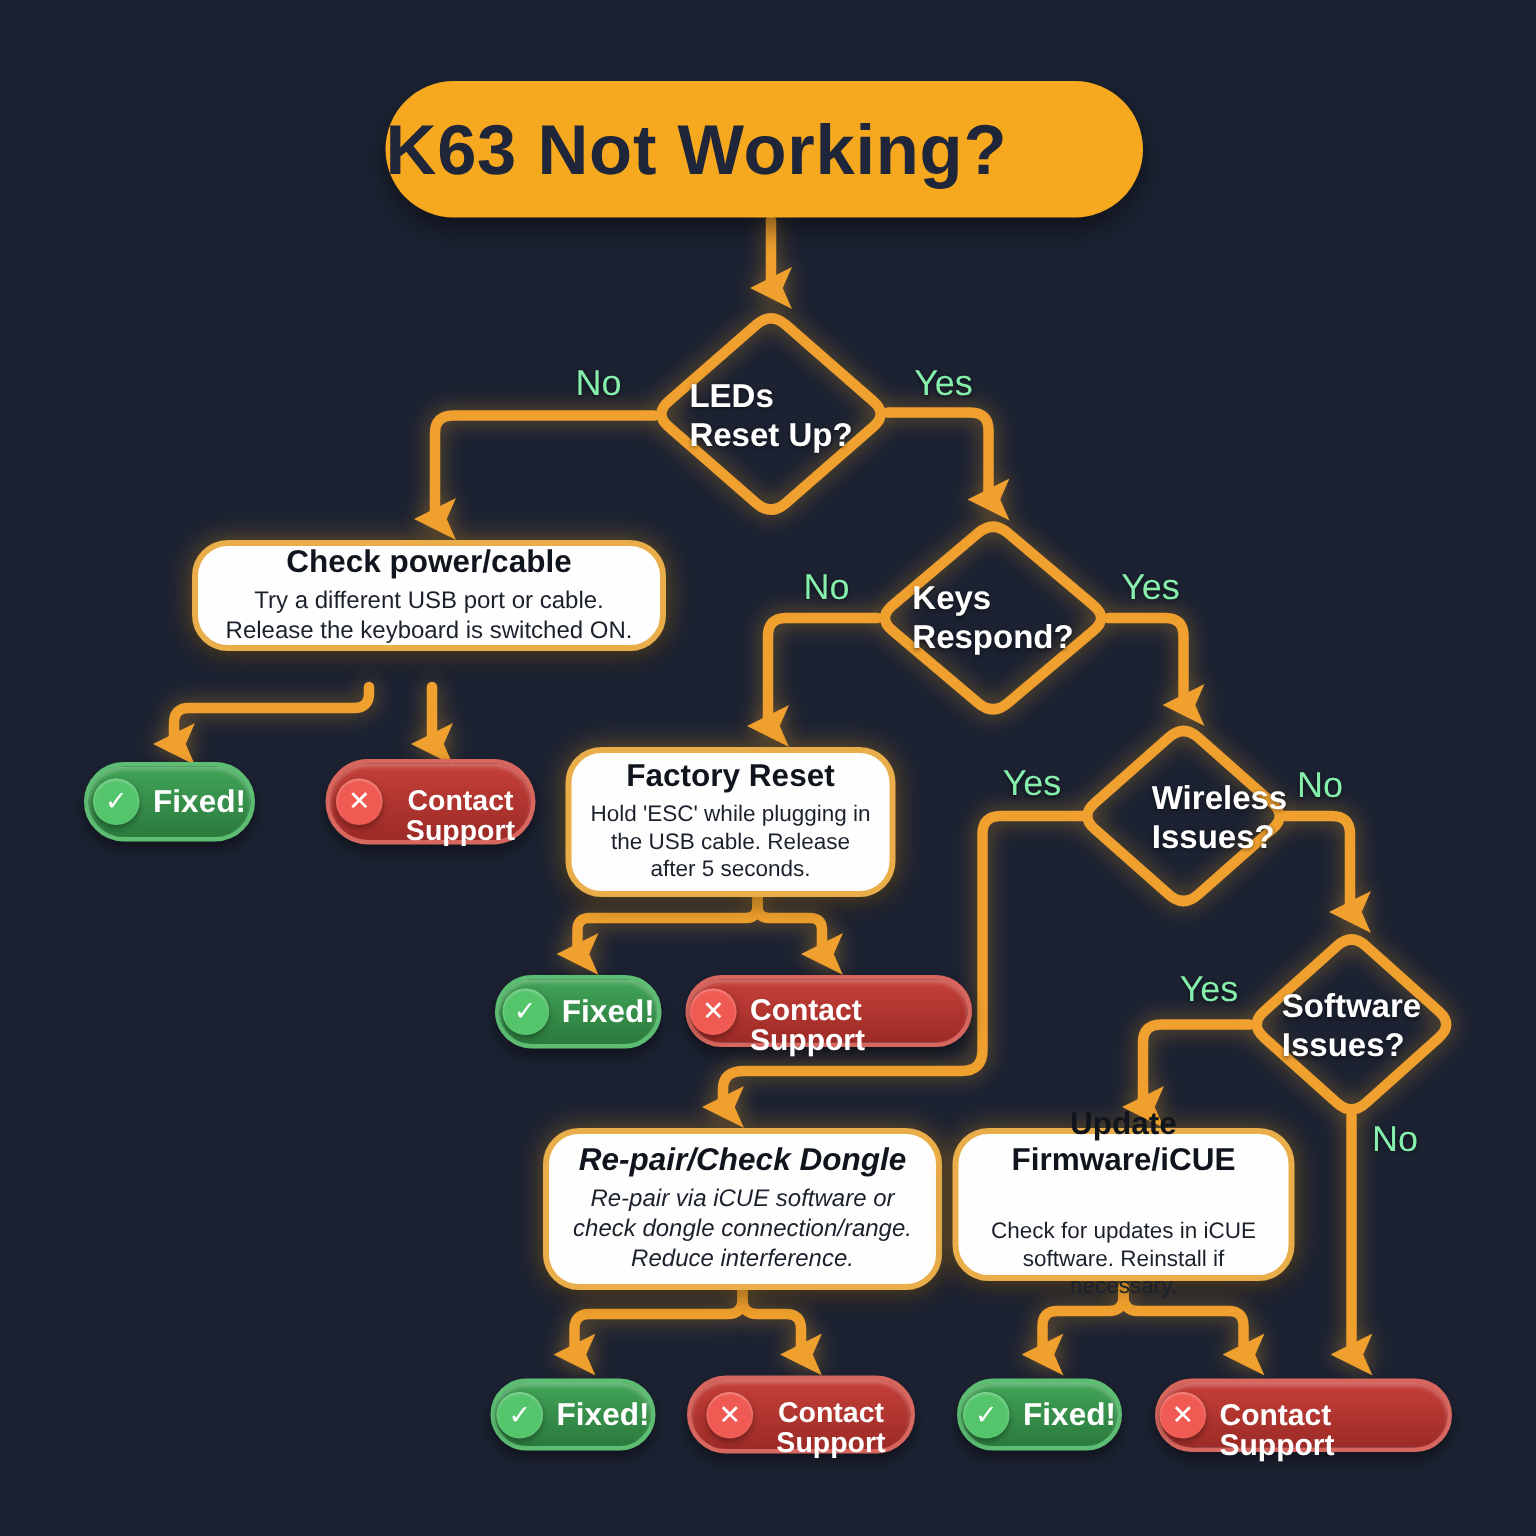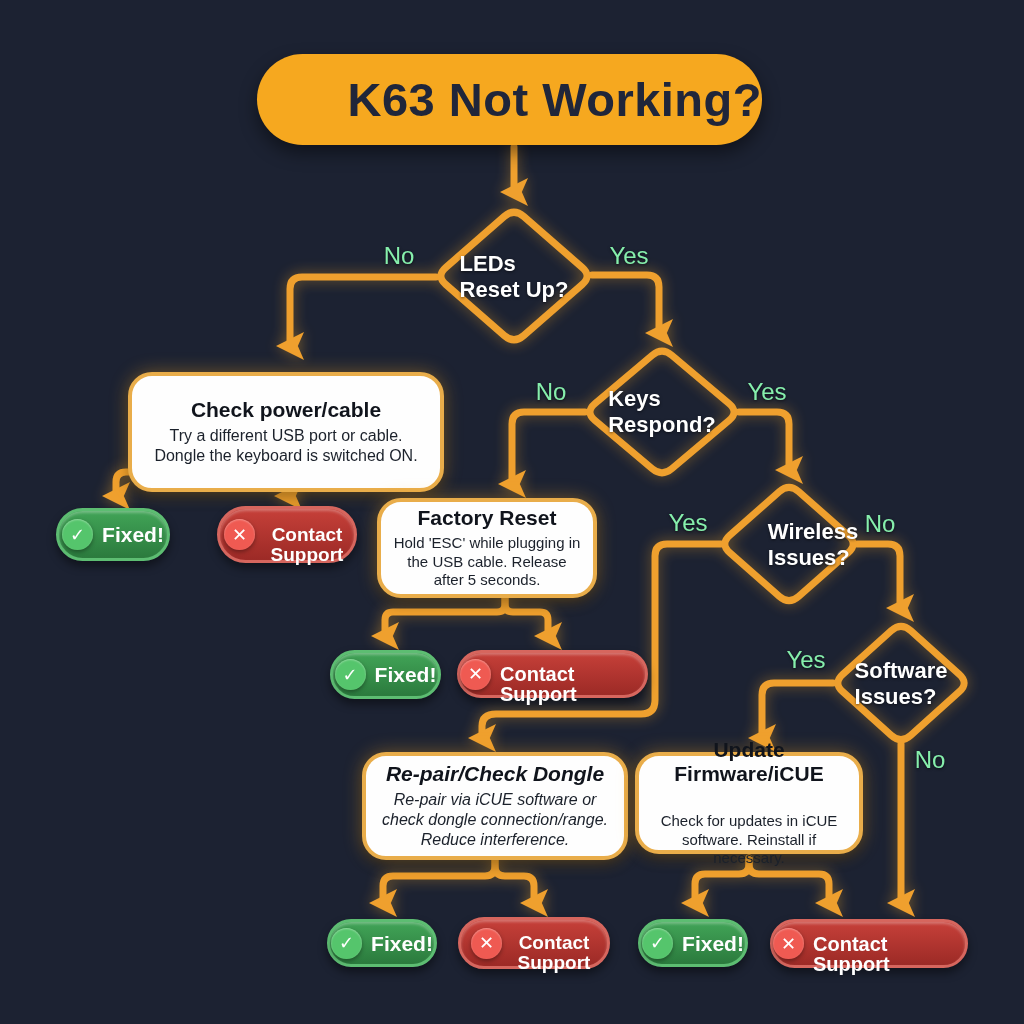--- a/index.html
+++ b/index.html
@@ -7,21 +7,21 @@
     position:relative;width:1024px;height:1024px;overflow:hidden;
     background:#1c2232;
     font-family:"Liberation Sans","DejaVu Sans",sans-serif;
   }
   svg.flow{position:absolute;left:0;top:0;width:1024px;height:1024px;
     filter:drop-shadow(0 0 7px rgba(246,168,38,.45));}
   
   .title-pill{
     position:absolute;left:257px;top:54px;width:505px;height:91px;
     background:#f6a81f;border-radius:46px;
-    display:flex;align-items:center;justify-content:flex-end;
+    display:flex;align-items:center;justify-content:flex-start;
     font-size:47px;font-weight:800;color:#20263a;letter-spacing:.5px;
     box-shadow:0 8px 18px rgba(0,0,0,.45);
   }
   
   .node-box{
     position:absolute;background:#fefefe;border:4px solid #e9ad4a;border-radius:24px;
     box-shadow:0 0 18px rgba(246,168,38,.40),0 6px 12px rgba(0,0,0,.35);
     display:flex;flex-direction:column;justify-content:center;
     text-align:center;color:#14181f;padding:6px 12px;box-sizing:border-box;
   }
@@ -119,23 +119,23 @@
 
   <div class="el" style="left:399px;top:256px;">No</div>
   <div class="el" style="left:629px;top:256px;">Yes</div>
   <div class="el" style="left:551px;top:392px;">No</div>
   <div class="el" style="left:767px;top:392px;">Yes</div>
   <div class="el" style="left:688px;top:523px;">Yes</div>
   <div class="el" style="left:880px;top:524px;">No</div>
   <div class="el" style="left:806px;top:660px;">Yes</div>
   <div class="el" style="left:930px;top:760px;">No</div>
 
-  <div class="node-box" style="left:128px;top:372px;width:316px;height:120px;">
+  <div class="node-box" style="left:128px;top:360px;width:316px;height:74px;">
     <div class="bt">Check power/cable</div>
-    <div class="bb">Try a different USB port or cable. Dongle the keyboard is switched ON.</div>
+    <div class="bb">Try a different USB port or cable. Release the keyboard is switched ON.</div>
   </div>
   <div class="node-box sm" style="left:377px;top:498px;width:220px;height:100px;">
     <div class="bt">Factory Reset</div>
     <div class="bb">Hold 'ESC' while plugging in the USB cable. Release after 5 seconds.</div>
   </div>
   <div class="node-box" style="left:362px;top:752px;width:266px;height:108px;font-style:italic;">
     <div class="bt">Re-pair/Check Dongle</div>
     <div class="bb">Re-pair via iCUE software or check dongle connection/range. Reduce interference.</div>
   </div>
   <div class="node-box sm" style="left:635px;top:752px;width:228px;height:102px;gap:22px;">

